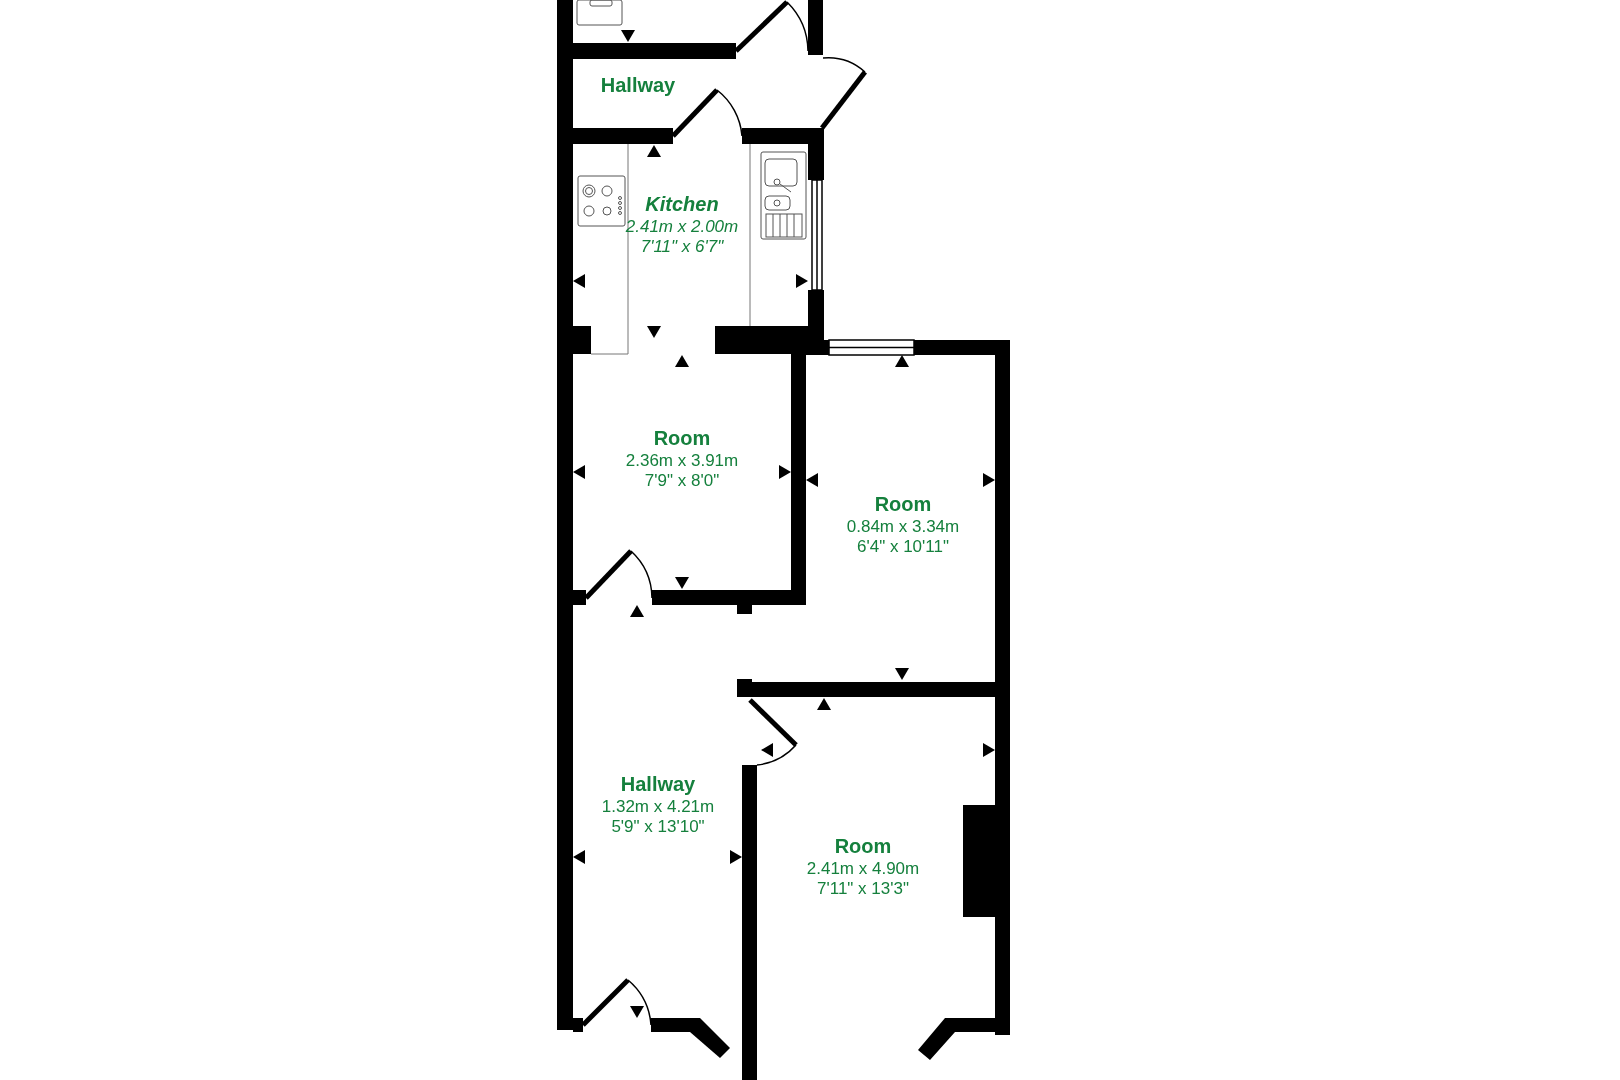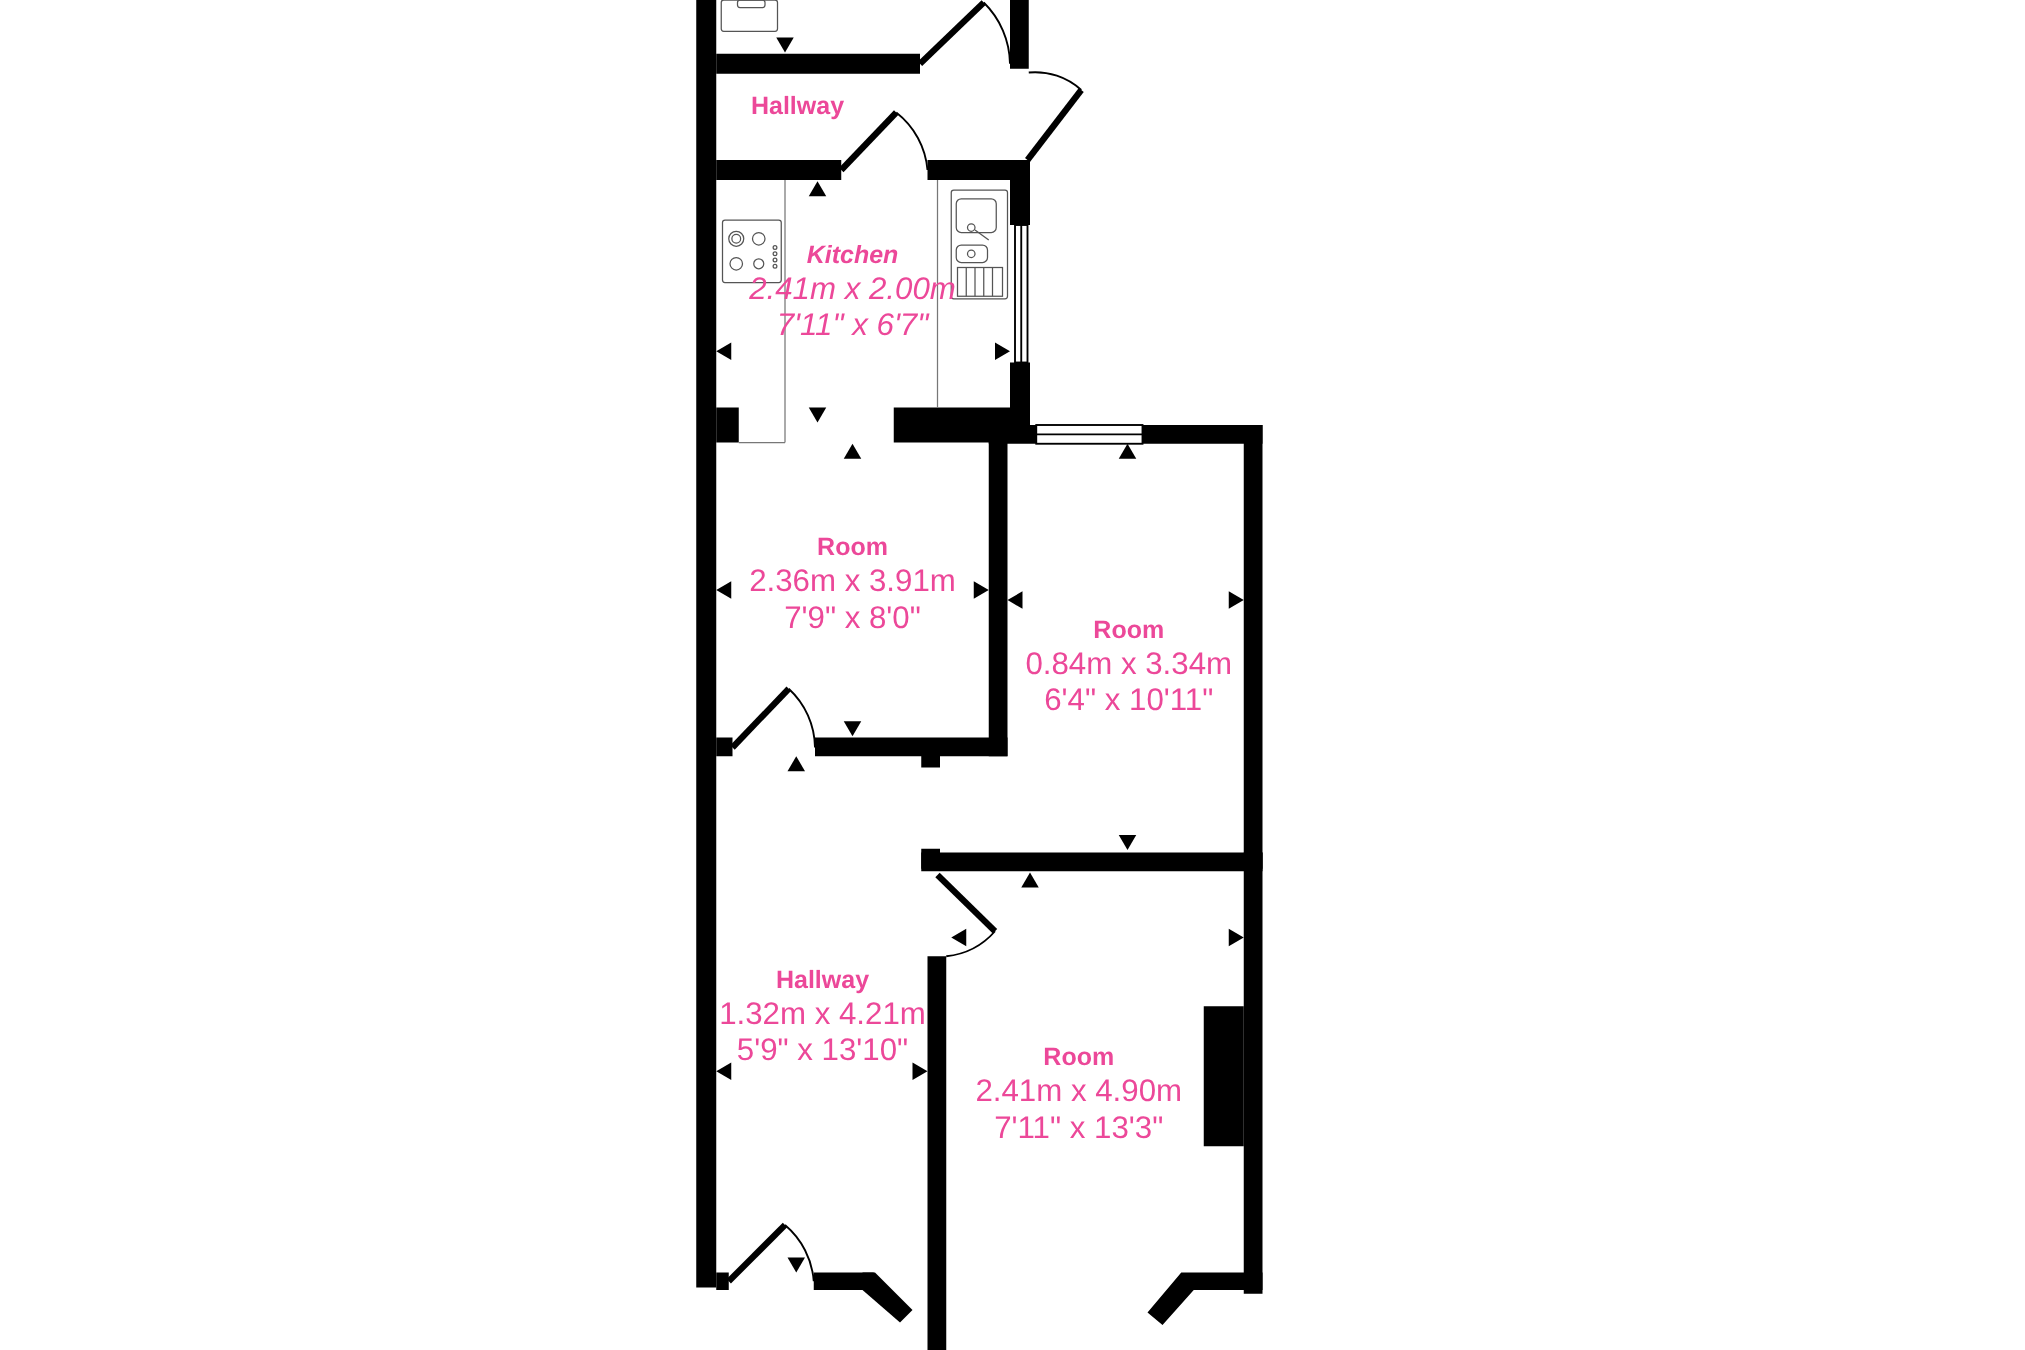--- a/index.html
+++ b/index.html
@@ -1,20 +1,20 @@
 <!DOCTYPE html>
 <html><head>
 <meta charset="utf-8">
 <style>
   html, body { margin: 0; padding: 0; background: #ffffff; }
   body { width: 1620px; height: 1080px; overflow: hidden; position: relative; font-family: "Liberation Sans", sans-serif; }
   #plan { position: absolute; left: 0; top: 0; width: 1620px; height: 1080px; }
-  .label { position: absolute; text-align: center; color: #ec4899; white-space: nowrap; transform: translateX(-50%); line-height: 1.18; }
+  .label { position: absolute; text-align: center; color: #15803d; white-space: nowrap; transform: translateX(-50%); line-height: 1.18; }
   .label .name { font-weight: bold; font-size: 20px; }
-  .label .dim { font-size: 25px; }
+  .label .dim { font-size: 17px; }
 </style>
 </head>
 <body>
 
 <svg id="plan" viewBox="0 0 1620 1080" xmlns="http://www.w3.org/2000/svg">
   <g fill="#000">
 
     <rect x="557" y="0" width="16" height="1030"></rect>
 
     <rect x="808" y="0" width="15" height="55"></rect>

